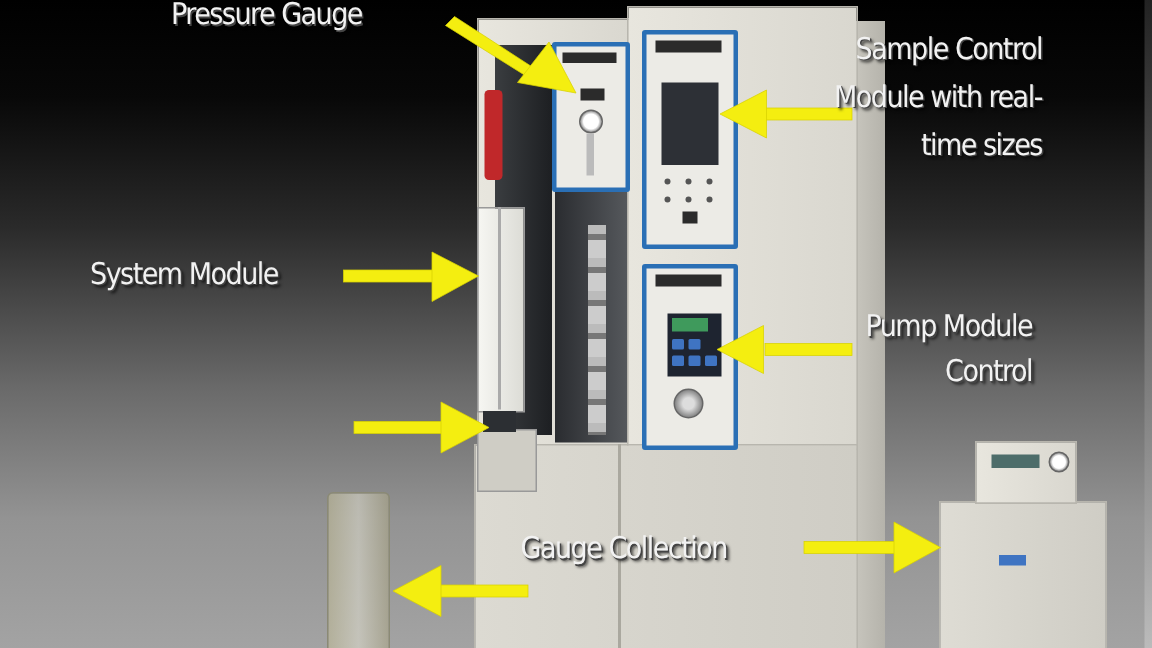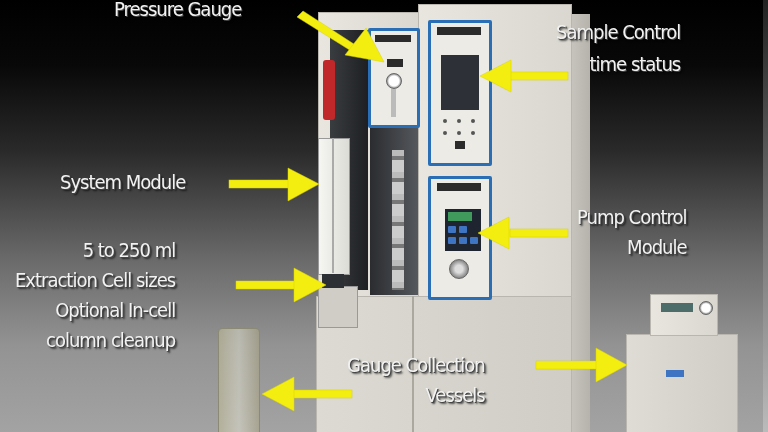--- a/index.html
+++ b/index.html
@@ -139,34 +139,28 @@
         <polygon points="627,365 596,348 596,382"></polygon>
       </g>
     </g>
   </svg>
 
   <div class="label" style="left:114px; top:-3px;">
     <span>Pressure Gauge</span>
   </div>
   <div class="label" style="left:556px; top:16px; line-height:32px;">
     <span>Sample Control</span>
-    <span>time status</span>
+    <span>Module with real-</span>
+    <span>time sizes</span>
   </div>
   <div class="label" style="left:60px; top:170px;">
     <span>System Module</span>
   </div>
   <div class="label" style="left:577px; top:202px; line-height:30px;">
-    <span>Pump Control</span>
-    <span>Module</span>
-  </div>
-  <div class="label" style="left:15px; top:235px; line-height:30px;">
-    <span>5 to 250  ml</span>
-    <span>Extraction Cell sizes</span>
-    <span>Optional In-cell</span>
-    <span>column cleanup</span>
+    <span>Pump Module</span>
+    <span>Control</span>
   </div>
   <div class="label" style="left:347px; top:350px; line-height:30px;">
     <span>Gauge Collection</span>
-    <span>Vessels</span>
   </div>
 
   <div id="edge"></div>
 </div>
 
 </body></html>

